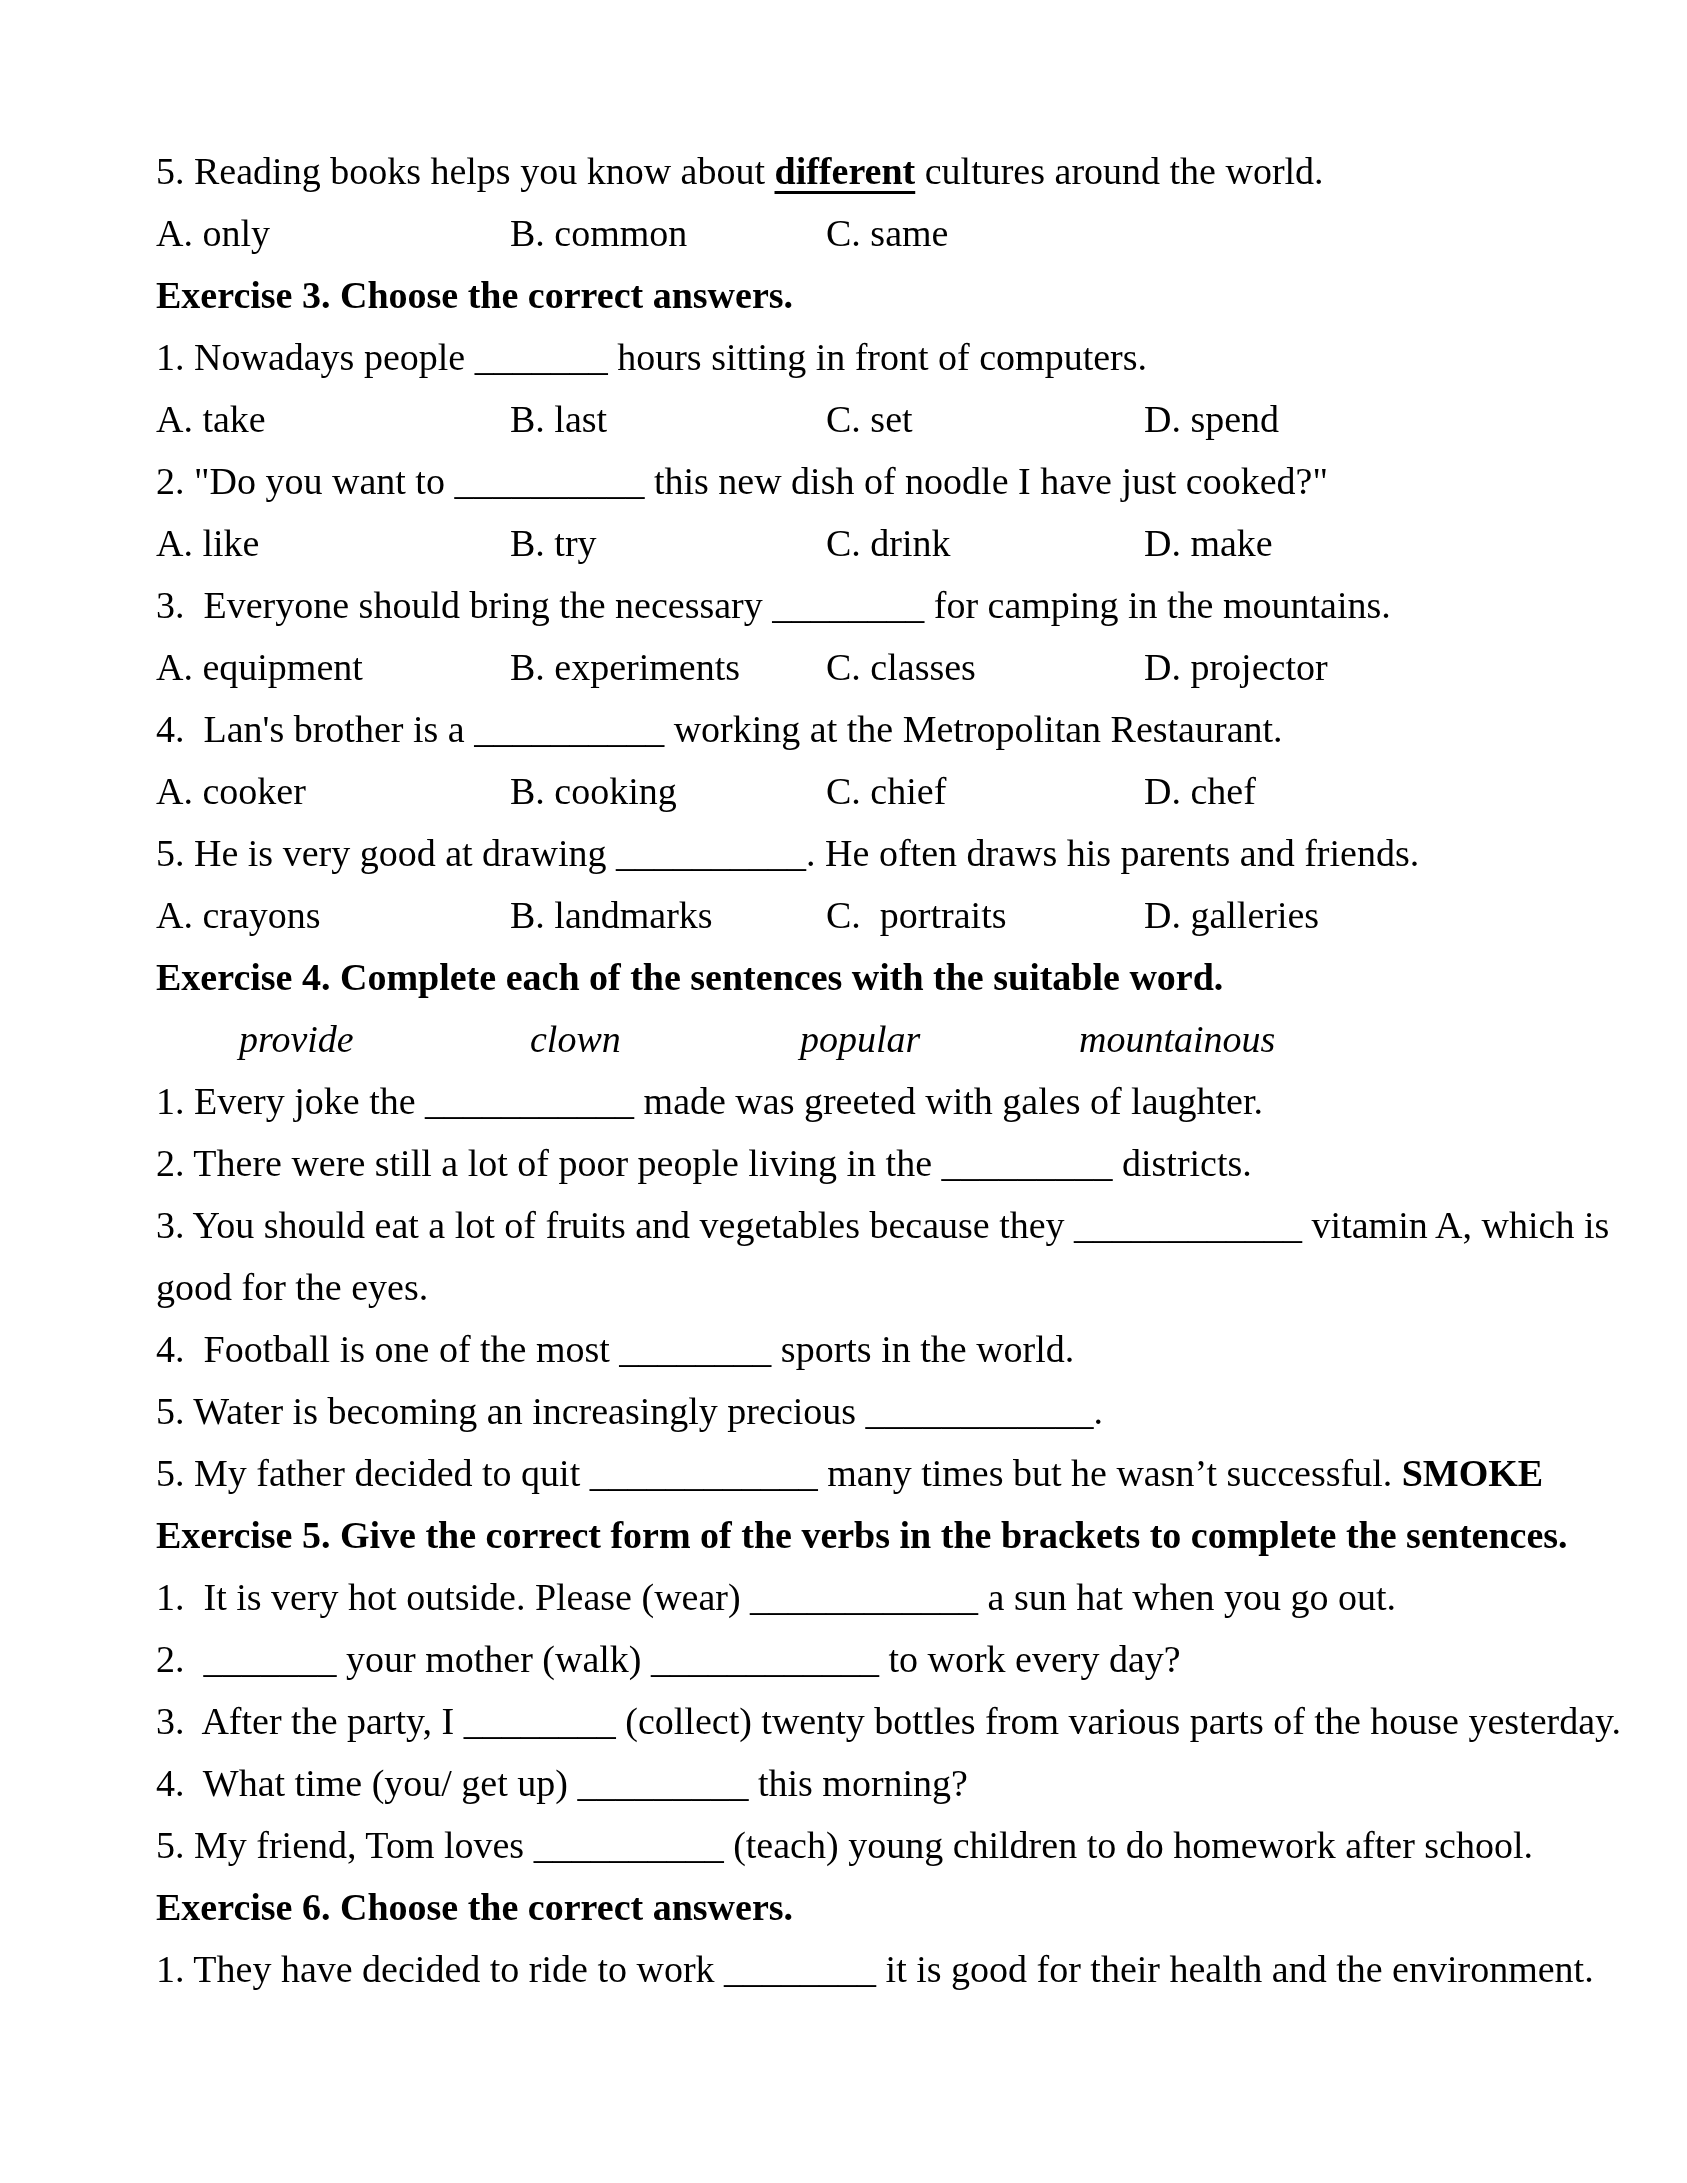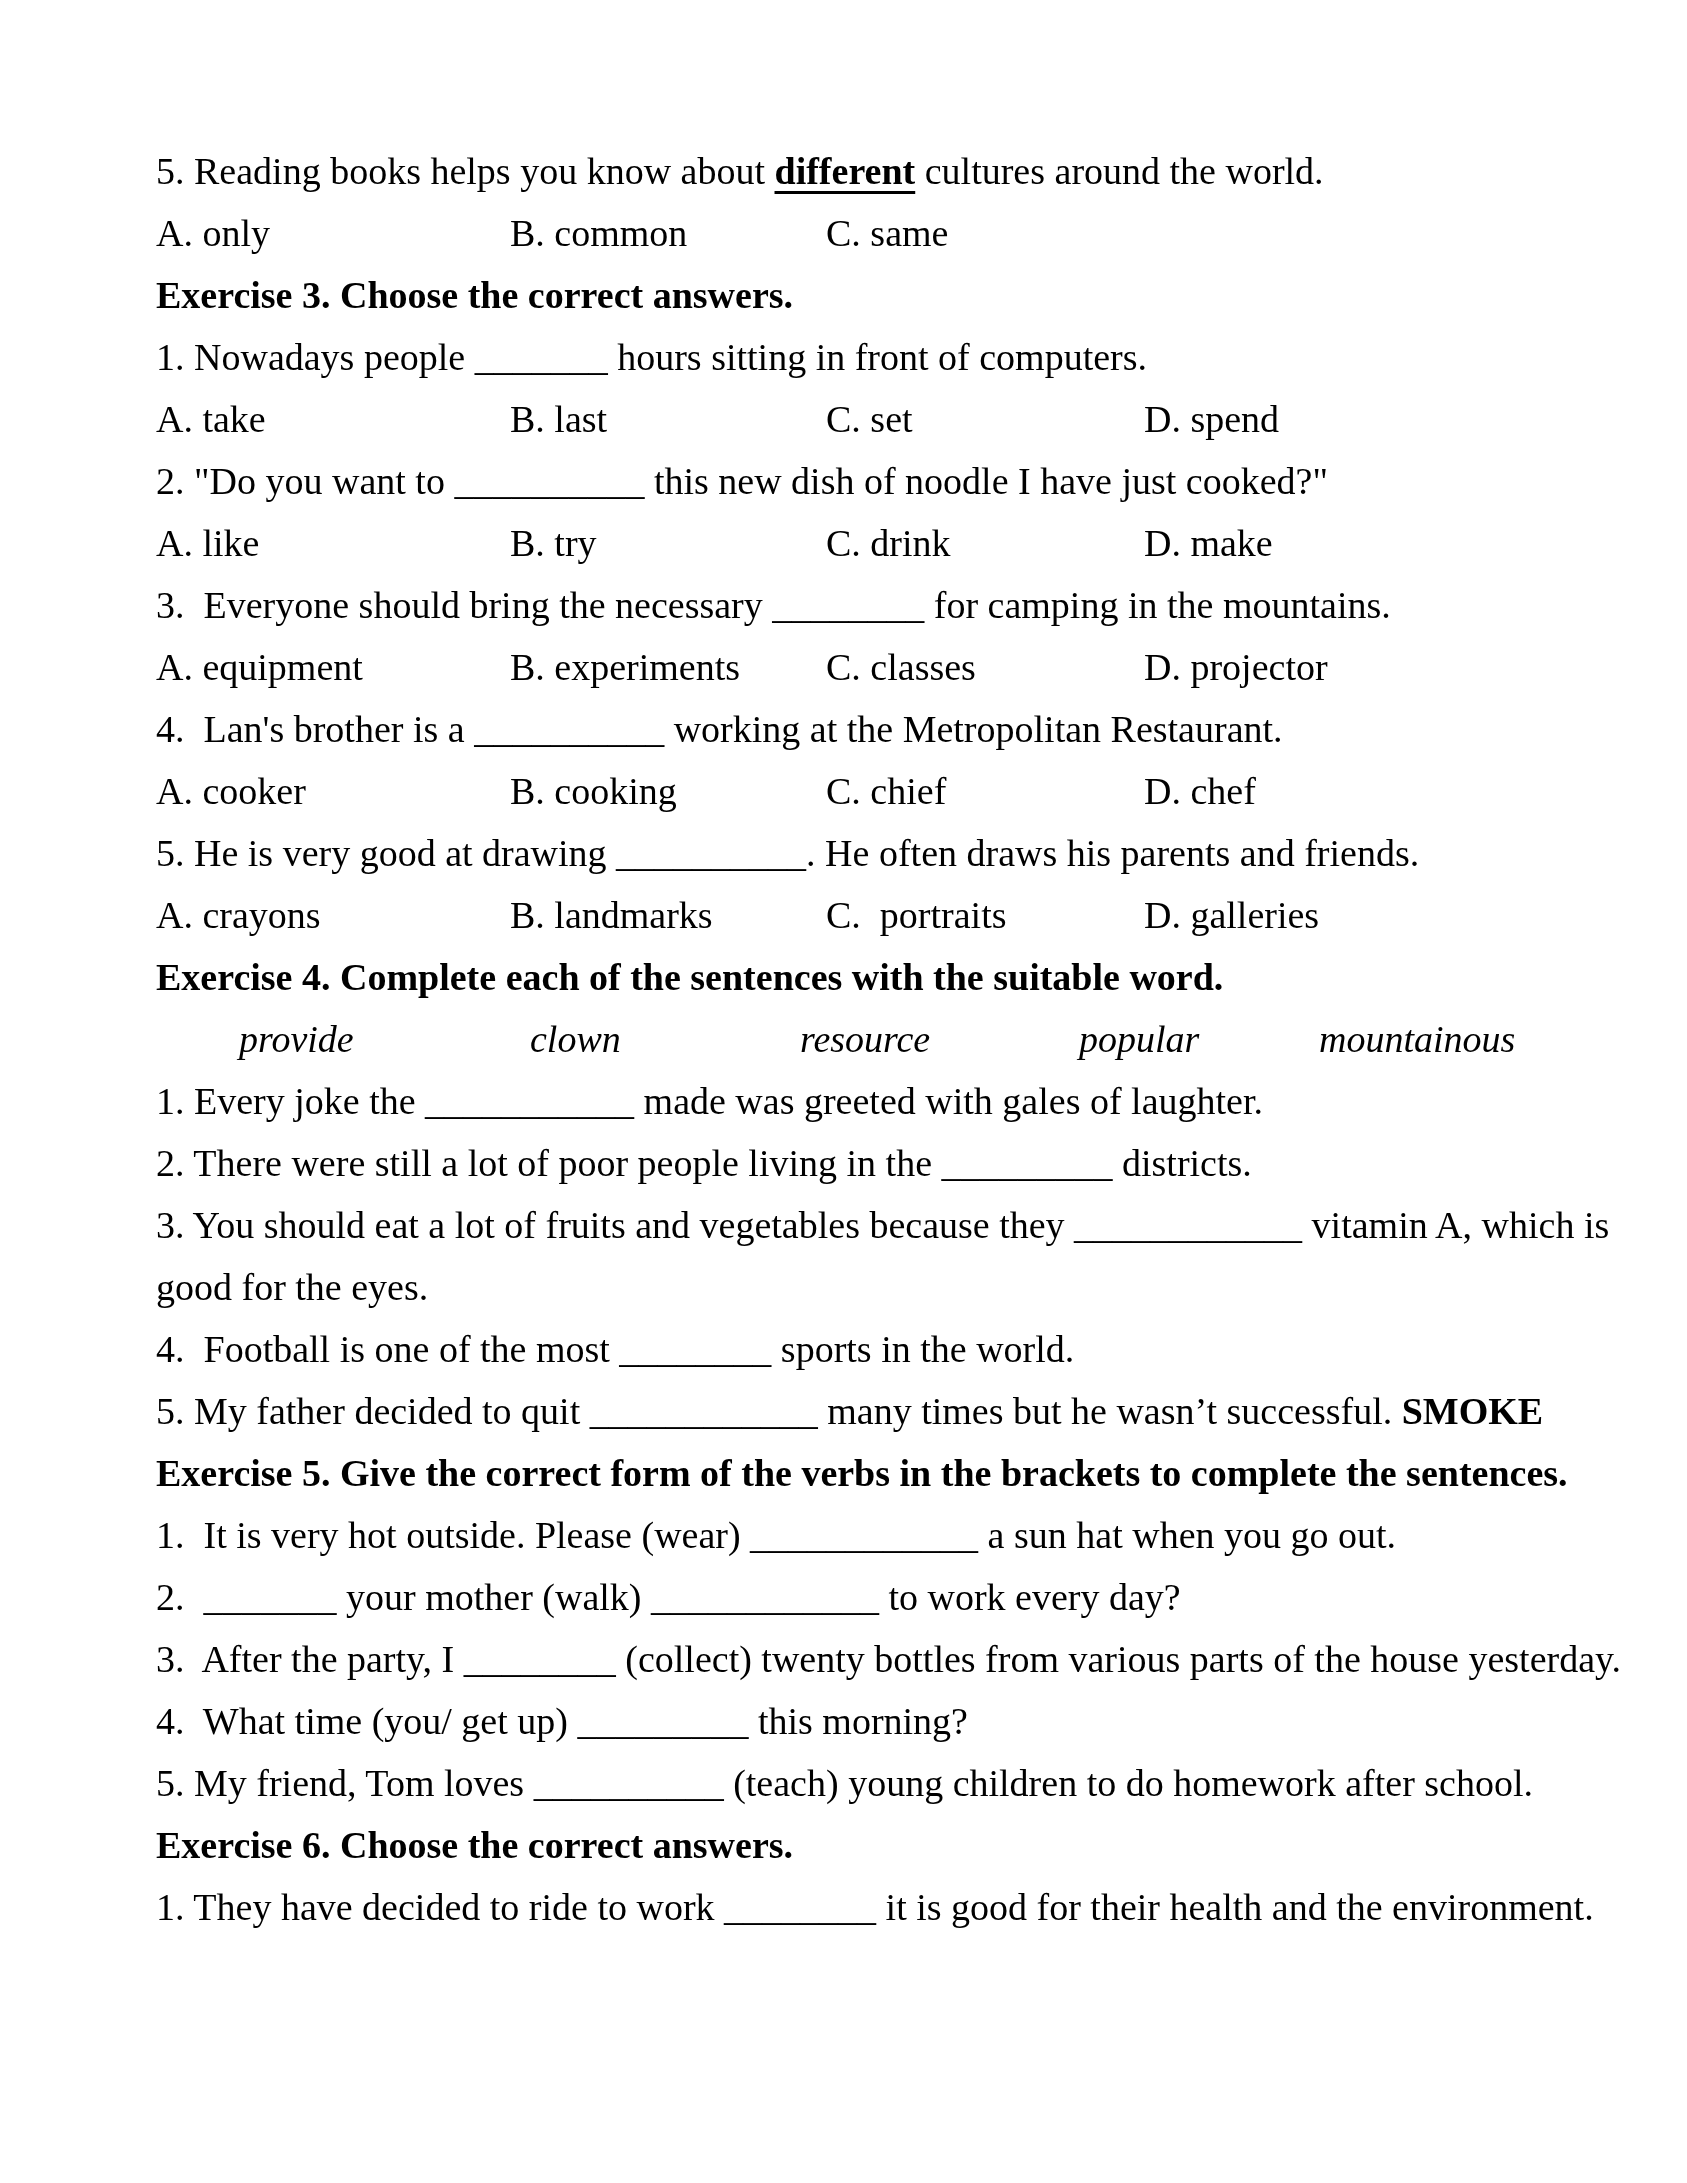--- a/index.html
+++ b/index.html
@@ -96,30 +96,30 @@
     <span>B. landmarks</span>
     <span>C.  portraits</span>
     <span>D. galleries</span>
   </div>
 
   <div class="line bold">Exercise 4. Complete each of the sentences with the suitable word.</div>
 
   <div class="bank">
     <span>provide</span>
     <span>clown</span>
-    <span>resource</span>
     <span>popular</span>
     <span>mountainous</span>
   </div>
 
   <div class="line">1. Every joke the ___________ made was greeted with gales of laughter.</div>
   <div class="line">2. There were still a lot of poor people living in the _________ districts.</div>
   <div class="line">3. You should eat a lot of fruits and vegetables because they ____________ vitamin A, which is</div>
   <div class="line">good for the eyes.</div>
   <div class="line">4.  Football is one of the most ________ sports in the world.</div>
+  <div class="line">5. Water is becoming an increasingly precious ____________.</div>
   <div class="line"><span>5. My father decided to quit ____________ many times but he wasn’t successful. </span><span class="bold">SMOKE</span></div>
 
   <div class="line bold">Exercise 5. Give the correct form of the verbs in the brackets to complete the sentences.</div>
 
   <div class="line">1.  It is very hot outside. Please (wear) ____________ a sun hat when you go out.</div>
   <div class="line">2.  _______ your mother (walk) ____________ to work every day?</div>
   <div class="line">3.  After the party, I ________ (collect) twenty bottles from various parts of the house yesterday.</div>
   <div class="line">4.  What time (you/ get up) _________ this morning?</div>
   <div class="line">5. My friend, Tom loves __________ (teach) young children to do homework after school.</div>
 

